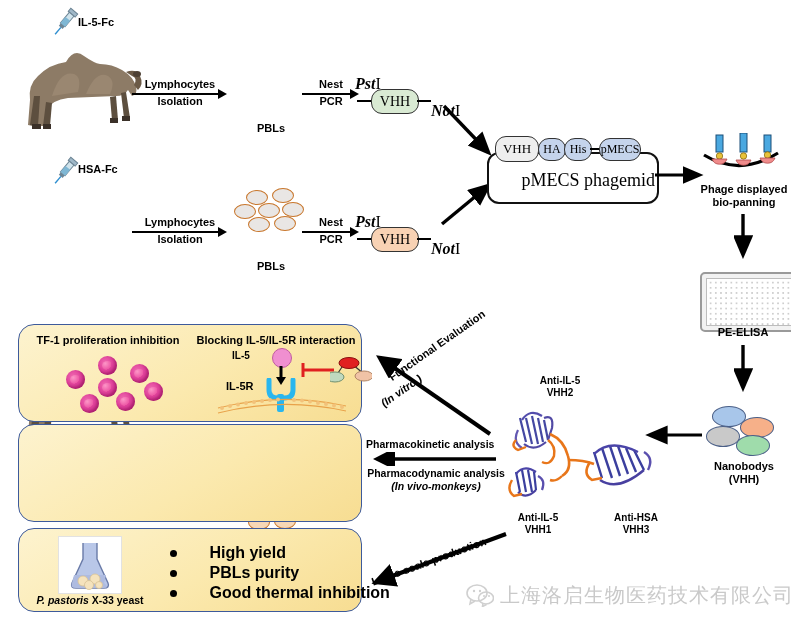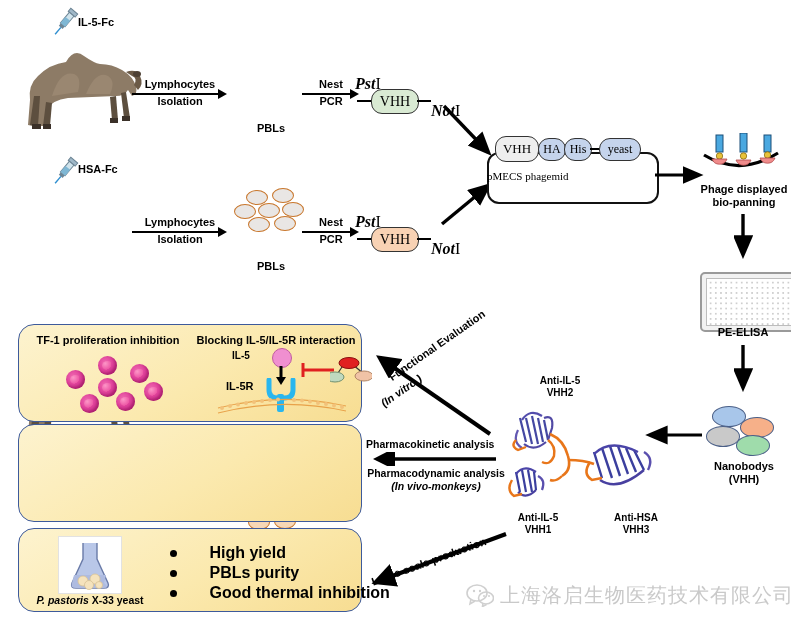--- a/index.html
+++ b/index.html
@@ -33,21 +33,21 @@
   .gb-green{background:#d9ead3;}
   .gb-peach{background:#f8d2b4;}
   .gb-grey{background:#eeeeee;}
   .gb-blue{background:#c5d4ec;}
   .stub{position:absolute;height:2px;background:#000;}
   .enz{font-size:16px;font-family:"Liberation Serif",serif;}
   .enz i{font-style:italic;font-weight:bold;}
 
   
   .phagemid{border:2.6px solid #111;border-radius:12px;background:#fff;}
-  .phagemid-title{font-family:"Liberation Serif",serif;font-size:11px;text-align:left;}
+  .phagemid-title{font-family:"Liberation Serif",serif;font-size:18px;text-align:right;}
 
   
   .plate{border:2px solid #9a9a9a;border-radius:5px;background:#f2f2f2;padding:4px;}
   .plate-inner{border:1px solid #bdbdbd;background:#fff;
      background-image:radial-gradient(circle,#cfcfcf 1.1px,transparent 1.2px);
      background-size:5.2px 5.2px;background-position:1px 1px;}
 
   
   .nb{position:absolute;width:32px;height:19px;border-radius:50%;border:1.4px solid #4a5f87;}
 
@@ -240,21 +240,21 @@
 </svg>
 
 <div class="abs phagemid" style="left:487px;top:152px;width:168px;height:48px;"></div>
 <div class="abs phagemid-title" style="left:487px;top:170px;width:168px;">pMECS phagemid</div>
 
 <div class="abs" style="left:495px;top:135px;width:160px;height:26px;">
   <div class="genebox gb-grey" style="position:absolute;left:0px;top:1px;width:42px;height:24px;font-size:13px;">VHH</div>
   <div class="genebox gb-blue" style="position:absolute;left:43px;top:3px;width:26px;height:21px;font-size:12px;">HA</div>
   <div class="genebox gb-blue" style="position:absolute;left:69px;top:3px;width:26px;height:21px;font-size:12px;">His</div>
   <div class="stub" style="left:95px;top:13px;width:9px;"></div>
-  <div class="genebox gb-blue" style="position:absolute;left:104px;top:3px;width:40px;height:21px;font-size:12px;">yeast</div>
+  <div class="genebox gb-blue" style="position:absolute;left:104px;top:3px;width:40px;height:21px;font-size:12px;">pMECS</div>
 </div>
 
 <svg class="abs" style="left:655px;top:165px;" width="58" height="20">
   <line x1="0" y1="10" x2="44" y2="10" stroke="#000" stroke-width="3" marker-end="url(#ah2)"></line>
   <defs>
       <marker id="ah2" markerWidth="7" markerHeight="7" refX="5.5" refY="3" orient="auto">
     <path d="M0,0 L7,3 L0,6 z" fill="#000"></path>
       </marker>
     </defs>
 </svg>

